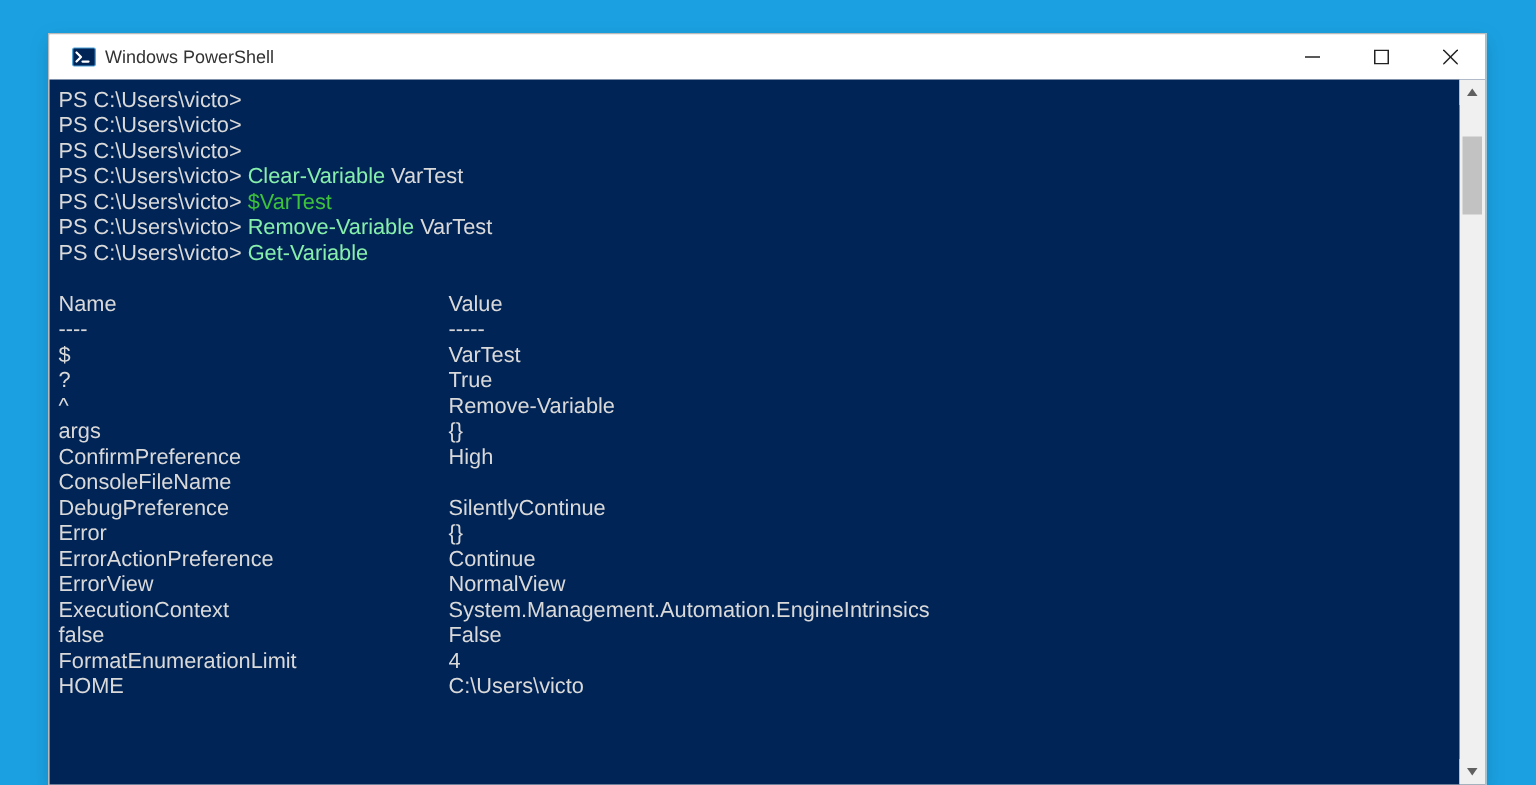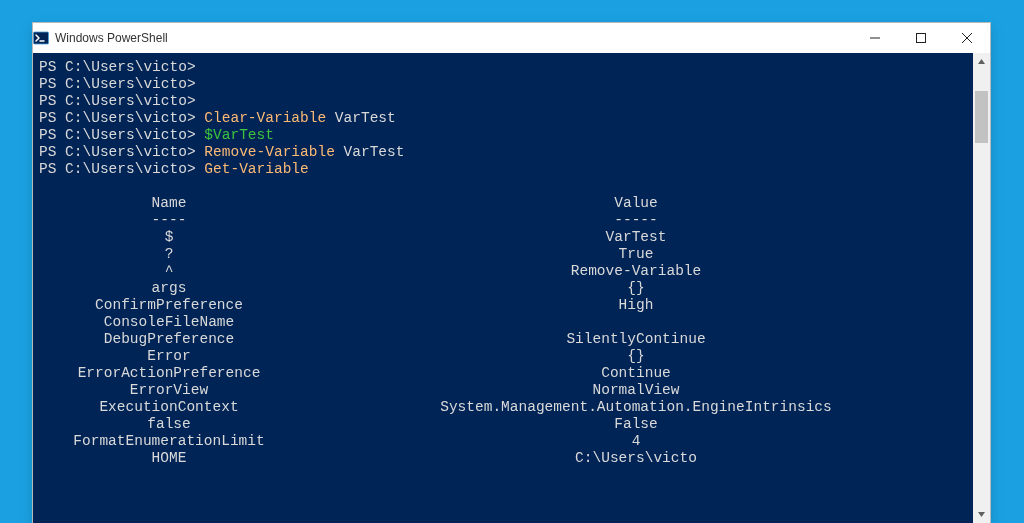--- a/index.html
+++ b/index.html
@@ -20,21 +20,21 @@
     border: 1px solid #b9b9b9;
     box-shadow: 0 4px 12px rgba(0,0,0,0.15);
     display: flex;
     flex-direction: column;
   }
   .titlebar {
     height: 30px;
     background: #ffffff;
     display: flex;
     align-items: center;
-    padding: 0 0 0 0;
+    padding: 0 0 0 15px;
     flex-shrink: 0;
   }
   .titlebar-icon {
     width: 16px; height: 16px;
     margin-right: 6px;
     display: inline-flex;
     align-items: center; justify-content: center;
   }
   .titlebar-title {
     font-size: 12px;
@@ -52,29 +52,29 @@
   .console-wrap {
     flex: 1;
     background: #012456;
     position: relative;
     overflow: hidden;
   }
   .console {
     position: absolute;
     top: 0; left: 0; right: 17px; bottom: 0;
     padding: 6px 0 6px 6px;
-    font-family: Liberation Mono, monospace;
+    font-family: Liberation Sans, sans-serif;
     font-size: 14.5px;
     line-height: 17px;
     color: #d9d9d9;
     white-space: pre;
     overflow: hidden;
   }
   .prompt { color: #d9d9d9; }
-  .cmd { color: #fdba74; }
+  .cmd { color: #86efac; }
   .arg { color: #d9d9d9; }
   .var { color: #3cc23c; margin-top: 25px; }
   .scrollbar {
     position: absolute;
     top: 0; right: 0; bottom: 0;
     width: 17px;
     background: #f0f0f0;
   }
   .scroll-btn {
     position: absolute;
@@ -84,21 +84,21 @@
     color:#606060;
   }
   .scroll-btn.up { top: 0; }
   .scroll-btn.down { bottom: 0; }
   .scroll-thumb {
     position: absolute;
     left: 2px; width: 13px;
     top: 38px; height: 52px;
     background: #c2c2c2;
   }
-  .row { display:flex;text-align:center; }
+  .row { display:flex; }
   .col-name { width: 260px; }
   .col-value { flex:1; }
 </style>
 </head>
 <body>
 
 <div class="window">
   <div class="titlebar">
     <span class="titlebar-icon">
       <svg width="16" height="16" viewBox="0 0 16 16">

